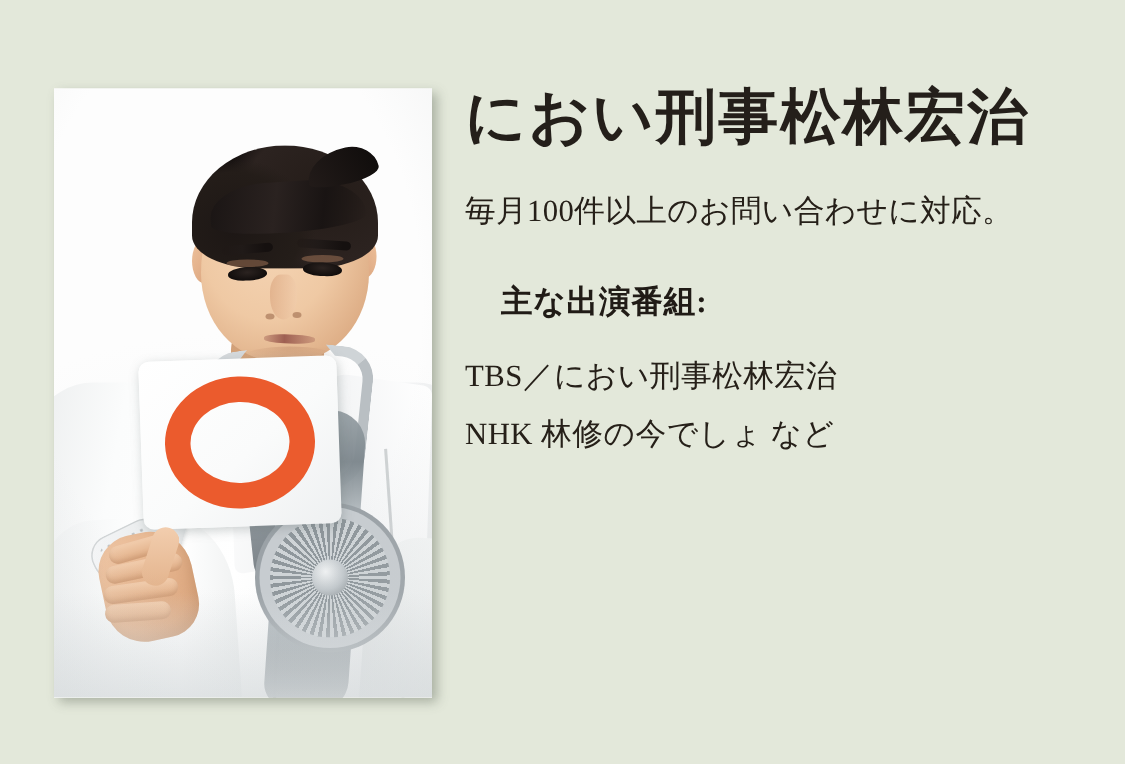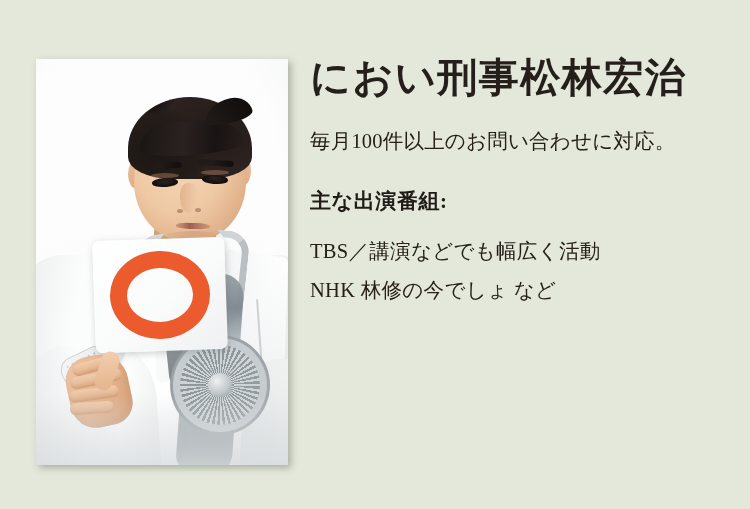--- a/index.html
+++ b/index.html
@@ -428,20 +428,21 @@
     white-space: nowrap;
   }
 
   #credits-heading {
     margin-top: 29px;
     font-size: 21px;
     font-weight: 700;
     color: #201b16;
     letter-spacing: .6px;
     line-height: 1.1;
+    margin-left: 24px;
   }
 
   #credits {
     margin-top: 19px;
     list-style: none;
   }
   #credits li {
     font-size: 20.5px;
     line-height: 39px;
     color: #262019;
@@ -521,18 +522,18 @@
 
     <h1 id="headline">におい刑事松林宏治</h1>
 
     <div class="intro">
       <p>毎月100件以上のお問い合わせに対応。</p>
     </div>
 
     <h2 id="credits-heading">主な出演番組:</h2>
 
     <ul id="credits">
-      <li>TBS／講演などでも幅広く活動</li>
+      <li>TBS／におい刑事松林宏治</li>
       <li>NHK 林修の今でしょ など</li>
     </ul>
   </div>
 
 </div>
 
 </body></html>

